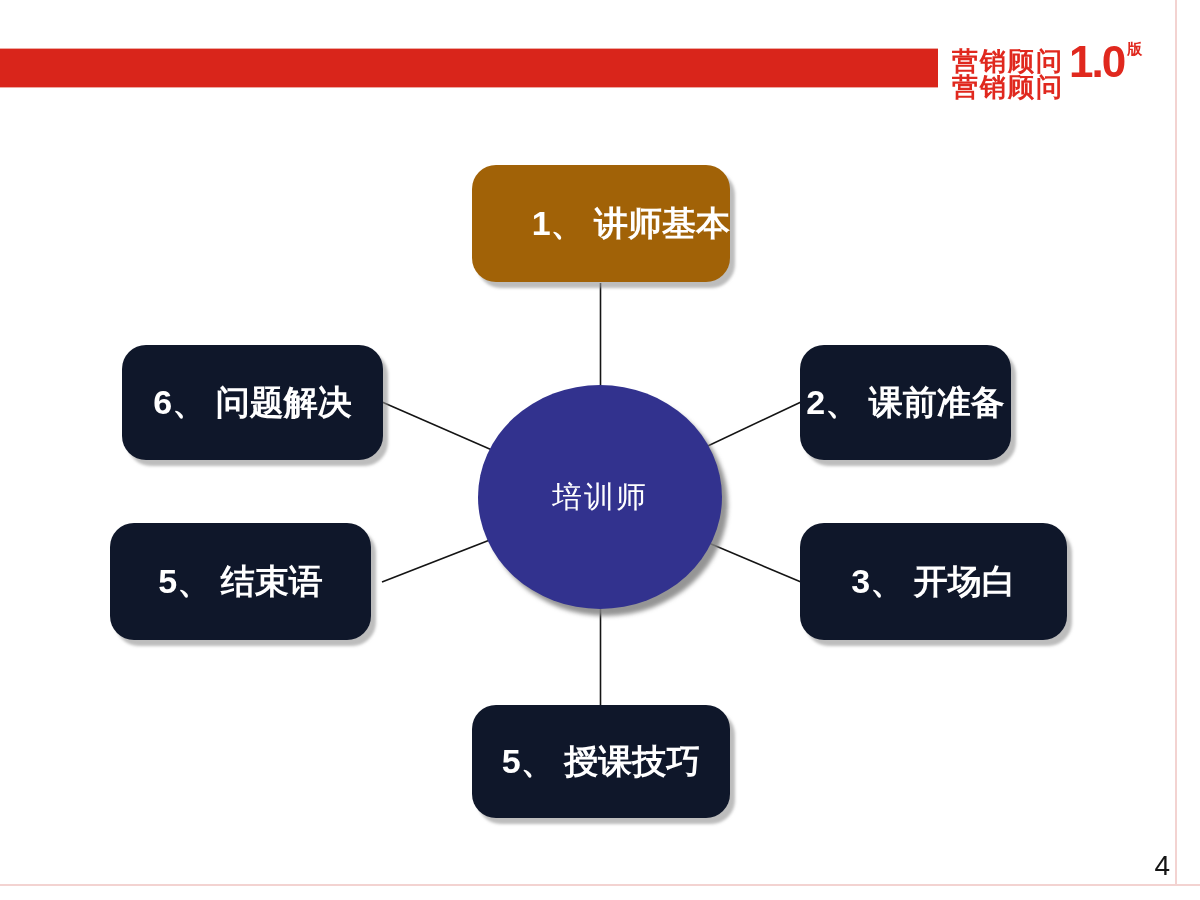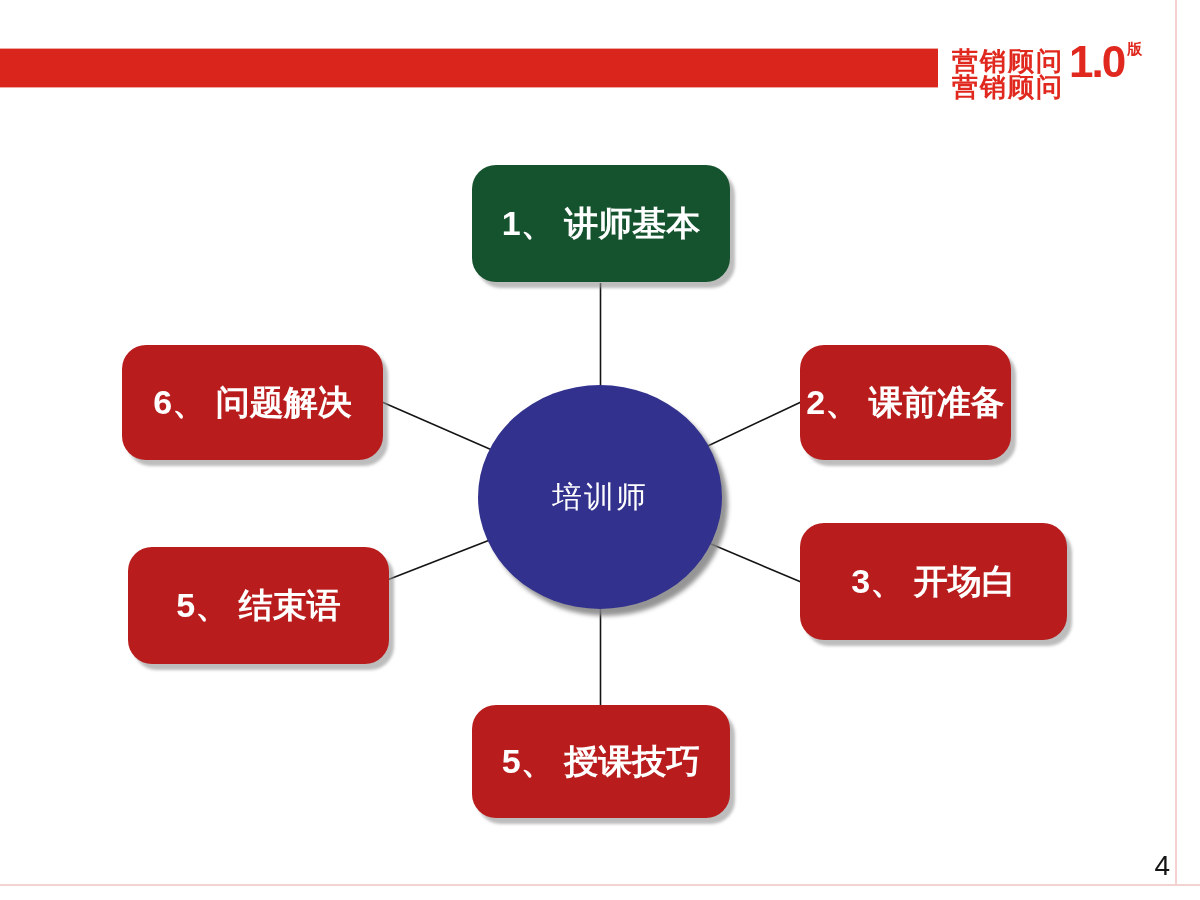--- a/index.html
+++ b/index.html
@@ -20,27 +20,27 @@
   .logo-version { font-size: 44px; font-weight: bold; line-height: 0.82; margin-left: 5px; letter-spacing: -2px; }
   .logo-version-suffix { font-size: 15px; font-weight: bold; margin-left: 3px; margin-top: -4px; }
 
   
   svg.connectors { position: absolute; left: 0; top: 0; width: 1200px; height: 900px; }
 
   
   .node { position: absolute; display: flex; align-items: center; justify-content: center;
           border-radius: 24px; color: #ffffff; font-weight: bold; font-size: 34px;
           box-shadow: 5px 6px 3px rgba(145,145,145,0.6); white-space: nowrap; }
-  .node-gray { background: #b91c1c; }
-  .node-red  { background: #14532d; }
+  .node-gray { background: #0f172a; }
+  .node-red  { background: #a16207; justify-content: flex-end; }
   .node-1 { left: 472px; top: 165px; width: 258px; height: 117px; }
   .node-2 { left: 800px; top: 345px; width: 211px; height: 115px; }
   .node-3 { left: 800px; top: 523px; width: 267px; height: 117px; }
   .node-4 { left: 472px; top: 705px; width: 258px; height: 113px; }
-  .node-5 { left: 128px; top: 523px; width: 261px; height: 117px; margin-top: 24px; }
+  .node-5 { left: 110px; top: 523px; width: 261px; height: 117px; }
   .node-6 { left: 122px; top: 345px; width: 261px; height: 115px; }
 
   
   .center-circle { position: absolute; left: 478px; top: 385px; width: 244px; height: 224px;
                    background: #32328e; border-radius: 50%;
                    display: flex; align-items: center; justify-content: center;
                    box-shadow: 6px 7px 4px rgba(130,130,130,0.85); }
   .center-label { color: #ffffff; font-size: 30px; font-family: "Liberation Serif", serif; letter-spacing: 2px; }
 
   

